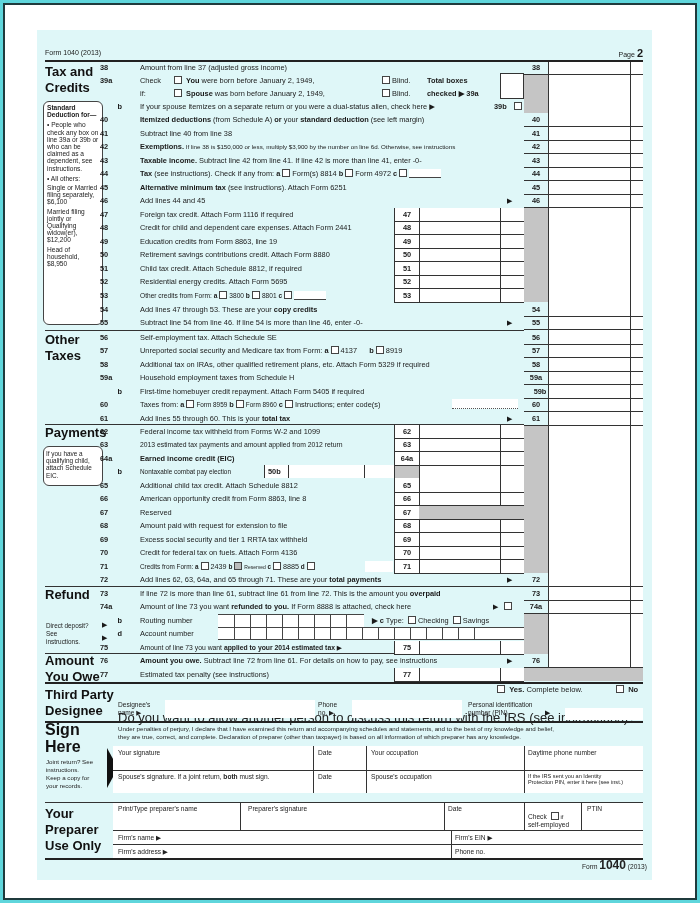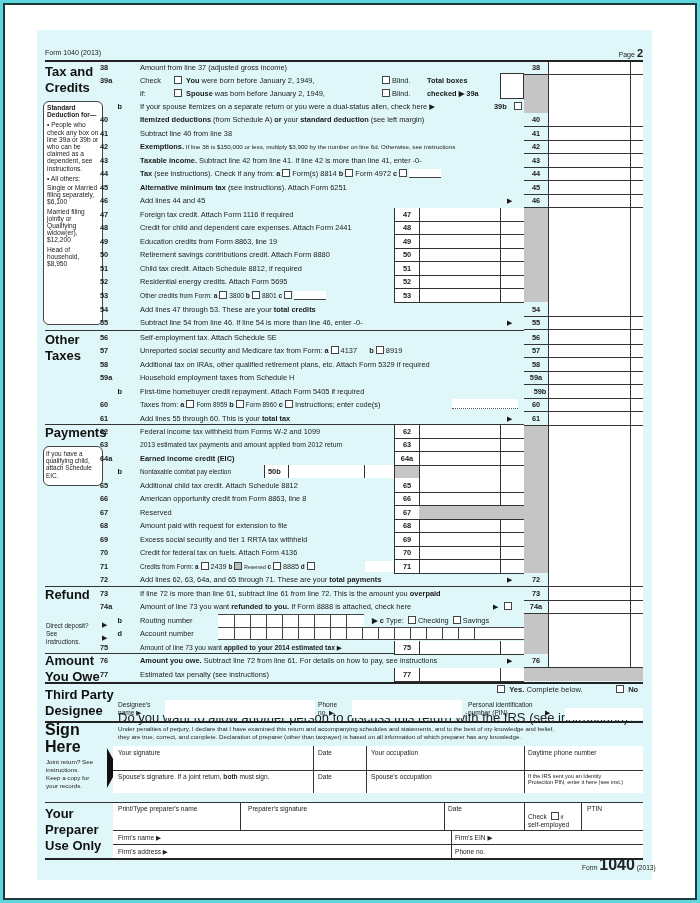--- a/index.html
+++ b/index.html
@@ -136,21 +136,21 @@
 <div class="row" style="top:275px;">
     <span class="num">52</span>
     <span class="txt">Residential energy credits. Attach Form 5695</span>
   </div>
 <div class="row" style="top:289px;">
     <span class="num">53</span>
     <span class="txt" style="font-size:6.6px;"><span>Other credits from Form: </span><b>a</b><span class="cb"></span><span>3800</span> <b>b</b><span class="cb"></span><span>8801</span> <b>c</b><span class="cb"></span><span style="display:inline-block;width:32px;border-bottom:1px solid #444;background:#fff;height:9px;vertical-align:-2px;"></span></span>
   </div>
 <div class="row" style="top:303px;">
     <span class="num">54</span>
-    <span class="txt"><span>Add lines 47 through 53. These are your </span><b>total credits</b></span>
+    <span class="txt"><span>Add lines 47 through 53. These are your </span><b>copy credits</b></span>
   </div>
 <div class="row" style="top:316px;">
     <span class="num">55</span>
     <span class="txt">Subtract line 54 from line 46. If line 54 is more than line 46, enter -0-</span>
     <span class="arrow" style="position:absolute;left:407px;">▶</span>
   </div>
 
 <div class="box" style="left:394px;top:208px;width:130px;height:94px;"></div>
 <div class="vline" style="left:394px;top:208px;height:94px;"></div>
 <div class="vline" style="left:419px;top:208px;height:94px;"></div>
@@ -531,13 +531,13 @@
 <div class="lbl" style="left:118px;top:805px;">Print/Type preparer's name</div>
 <div class="lbl" style="left:248px;top:805px;">Preparer's signature</div>
 <div class="lbl" style="left:448px;top:805px;">Date</div>
 <div class="lbl" style="left:528px;top:812px;"><span>Check</span> <span class="cb"></span><span class="tiny">if</span><div>self-employed</div></div>
 <div class="lbl" style="left:587px;top:805px;">PTIN</div>
 <div class="lbl" style="left:118px;top:834px;">Firm's name ▶</div>
 <div class="lbl" style="left:455px;top:834px;">Firm's EIN ▶</div>
 <div class="lbl" style="left:118px;top:848px;">Firm's address ▶</div>
 <div class="lbl" style="left:455px;top:848px;">Phone no.</div>
 
-<div class="lbl" style="left:582px;top:861px;"><span>Form</span> <b style="font-size:16px;">1040</b> <span>(2013)</span></div>
+<div class="lbl" style="left:582px;top:861px;"><span>Form</span> <b style="font-size:12px;">1040</b> <span>(2013)</span></div>
 
 </body></html>

